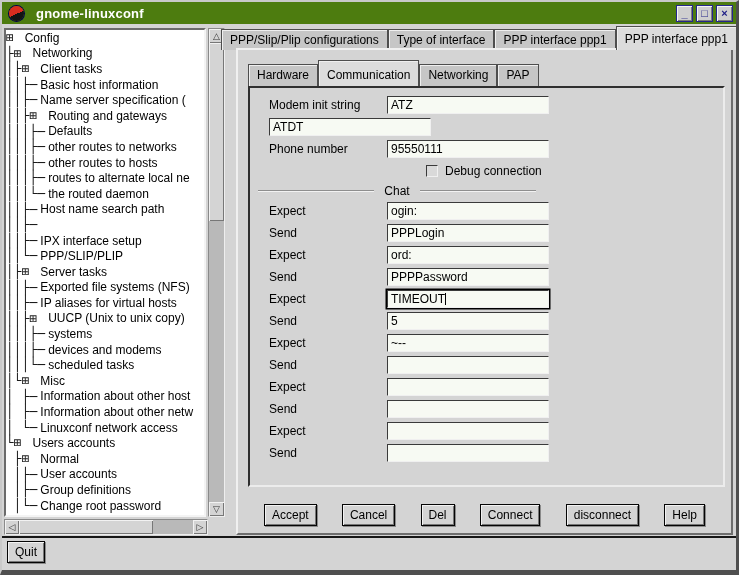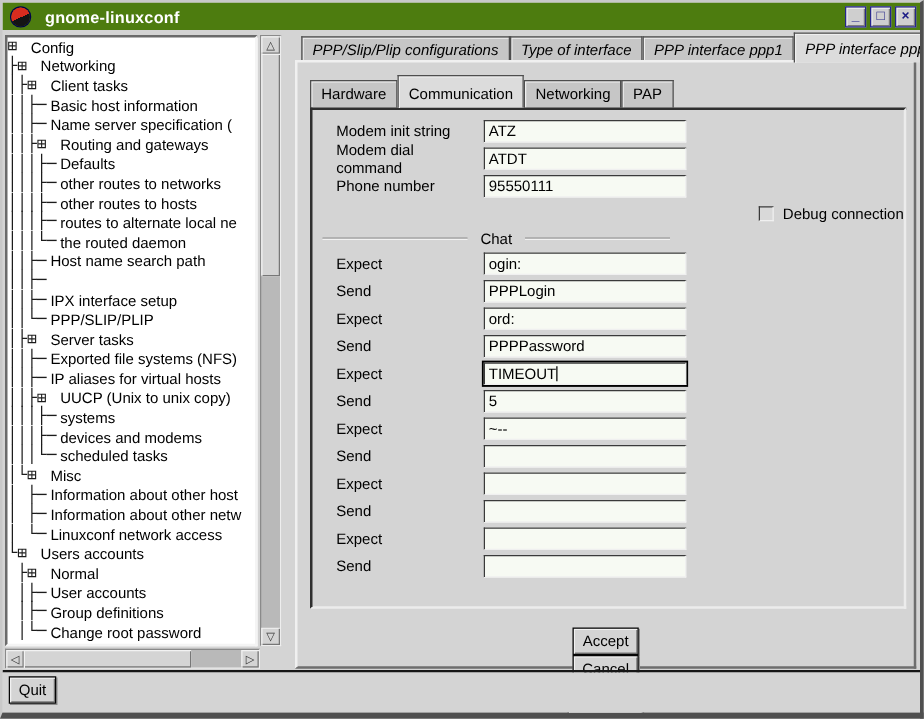--- a/index.html
+++ b/index.html
@@ -64,22 +64,22 @@
   .sb-thumb {
     background:#d4d4d4;
     box-shadow:inset 1px 1px 0 #f2f2f2, inset -1px -1px 0 #777;
   }
   .vscroll .sb-thumb { width:100%; height:178px; }
   .hscroll .sb-thumb { height:100%; width:134px; }
   .sb-fill { flex:1; }
 
   
   .outer-tabs {
-    position:absolute; left:239px; top:2px; right:0; height:46px;
-    display:flex; align-items:flex-end;font-style:italic;
+    position:absolute; left:219px; top:2px; right:0; height:46px;
+    display:flex; align-items:flex-end;
   }
   .tab {
     height:21px; padding:3px 8px 2px 8px; background:#c6c6c6;
     border:1px solid #4e4e4e; border-bottom:none;
     box-shadow:inset 1px 1px 0 #efefef; white-space:nowrap; cursor:default;
   }
   .tab.active { height:24px; background:#dcdcdc; padding-top:5px; position:relative; z-index:2; }
 
   .page-frame {
     position:absolute; left:234px; top:46px; width:497px; height:487px;
@@ -100,33 +100,33 @@
   .frow .lbl { width:118px; flex:0 0 auto; }
   .entry {
     width:162px; height:18px; background:#f7faf3;
     border:1px solid; border-color:#3a3a3a #f0f0f0 #f0f0f0 #3a3a3a;
     padding:1px 0 0 3px; overflow:hidden; white-space:nowrap; position:relative;
   }
   .entry.focused { box-shadow:0 0 0 1.5px #000; }
   .caret { display:none; width:1px; height:12px; background:#000; vertical-align:-2px; }
   .entry.focused .caret { display:inline-block; }
 
-  .check-row { height:21px; display:flex; align-items:center; padding-left:176px;justify-content:flex-end; }
+  .check-row { height:21px; display:flex; align-items:center; padding-left:176px; }
   .checkbox {
     width:12px; height:12px; background:#d9d9d9; margin-right:7px;
     border:1px solid; border-color:#3a3a3a #f0f0f0 #f0f0f0 #3a3a3a;
   }
 
   .chat-divider { height:19px; display:flex; align-items:center; width:286px; padding-left:8px; }
   .chat-divider .line { flex:1; height:2px; border-top:1px solid #8e8e8e; border-bottom:1px solid #f2f2f2; }
   .chat-divider .txt { padding:0 10px; }
 
   .btn-row {
     position:absolute; left:0; right:0; top:452px; height:26px;
-    display:flex; justify-content:space-between; padding:0 26px; align-items:center;flex-direction:column;
+    display:flex; justify-content:space-between; padding:0 26px; align-items:center;
   }
   .gbtn {
     font-family:"Liberation Sans", sans-serif; font-size:12px; color:#000;
     background:#d4d4d4; border:1px solid #050505; padding:3px 7px;
     box-shadow:inset 1px 1px 0 #f2f2f2, inset -1px -1px 0 #767676, 1px 1px 0 #8a8a8a;
     cursor:default; white-space:nowrap;
   }
 
   
   .bottom-sep { position:absolute; left:0; right:0; top:534px; height:2px; background:#161616; }
@@ -337,21 +337,20 @@
     </div>
 
     <div class="form-frame">
       <div class="form-body">
 
         <div class="frow">
           <span class="lbl">Modem init string</span>
           <div class="entry"><span>ATZ</span></div>
         </div>
         <div class="frow">
-          <span class="lbl">Modem dial command</span>
           <div class="entry"><span>ATDT</span></div>
         </div>
         <div class="frow">
           <span class="lbl">Phone number</span>
           <div class="entry"><span>95550111</span></div>
         </div>
 
         <div class="check-row">
           <span class="checkbox"></span>
           <span>Debug connection</span>

